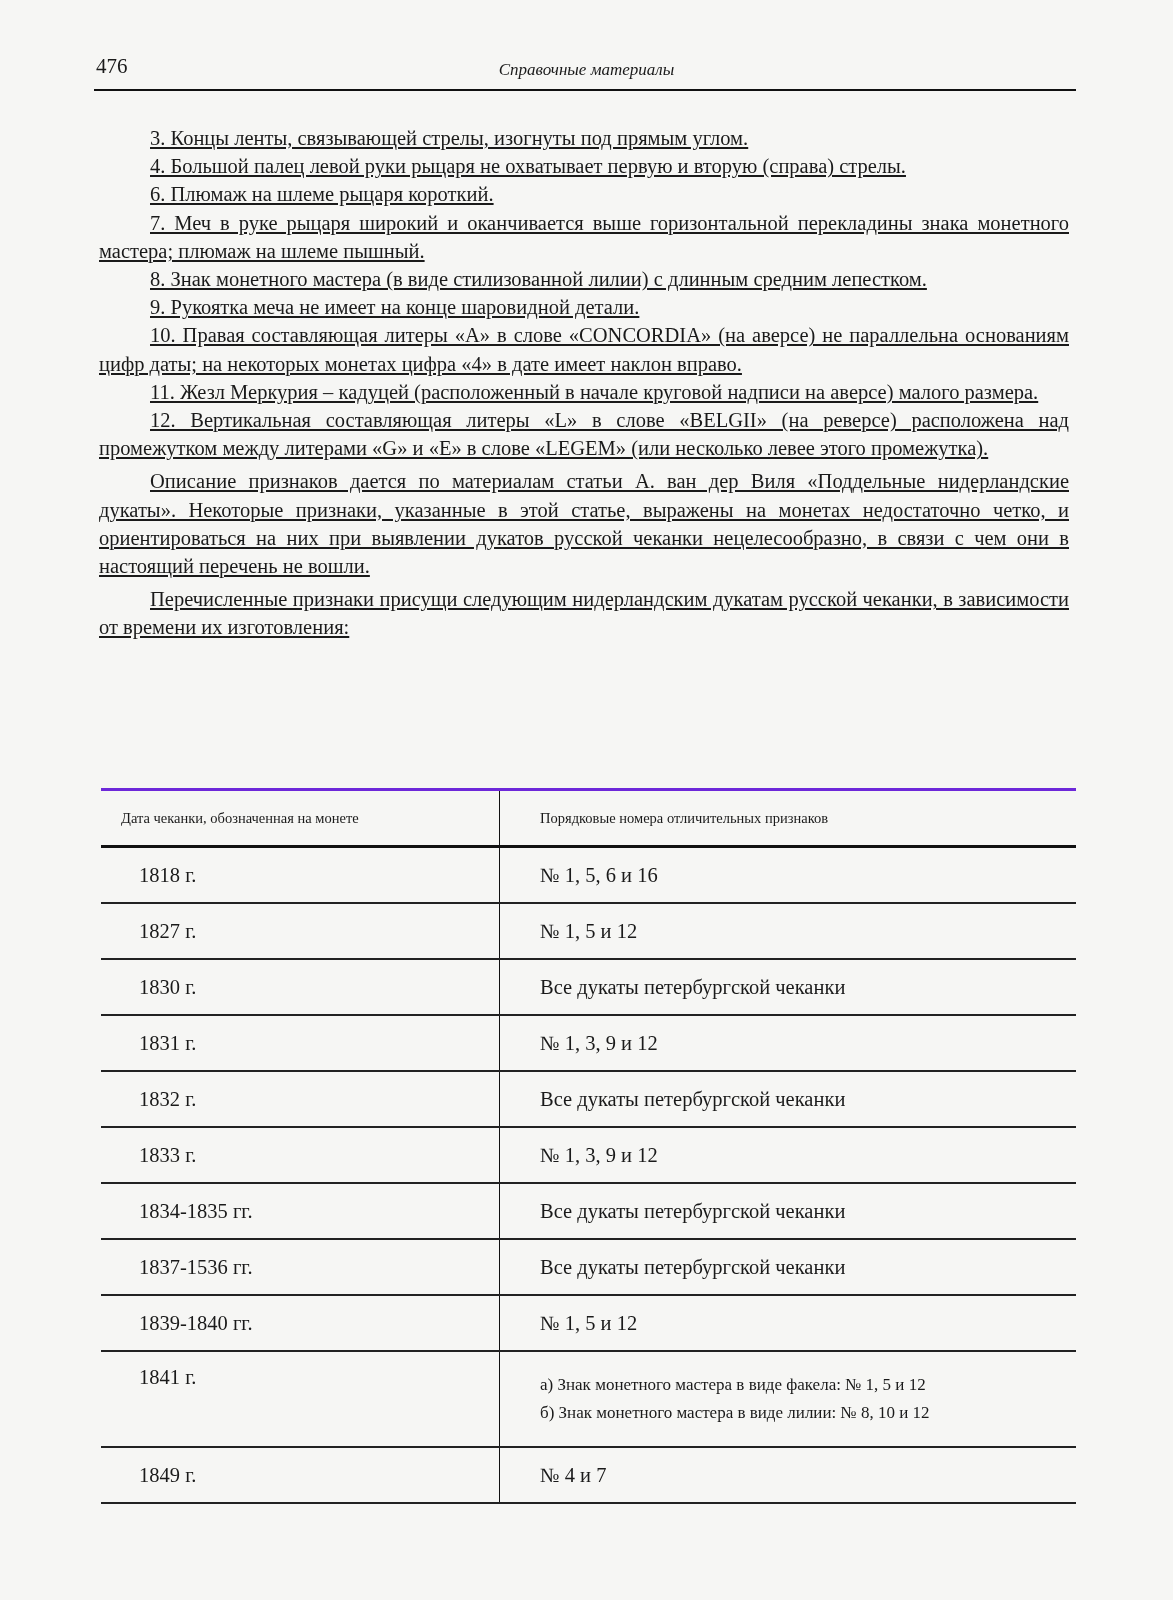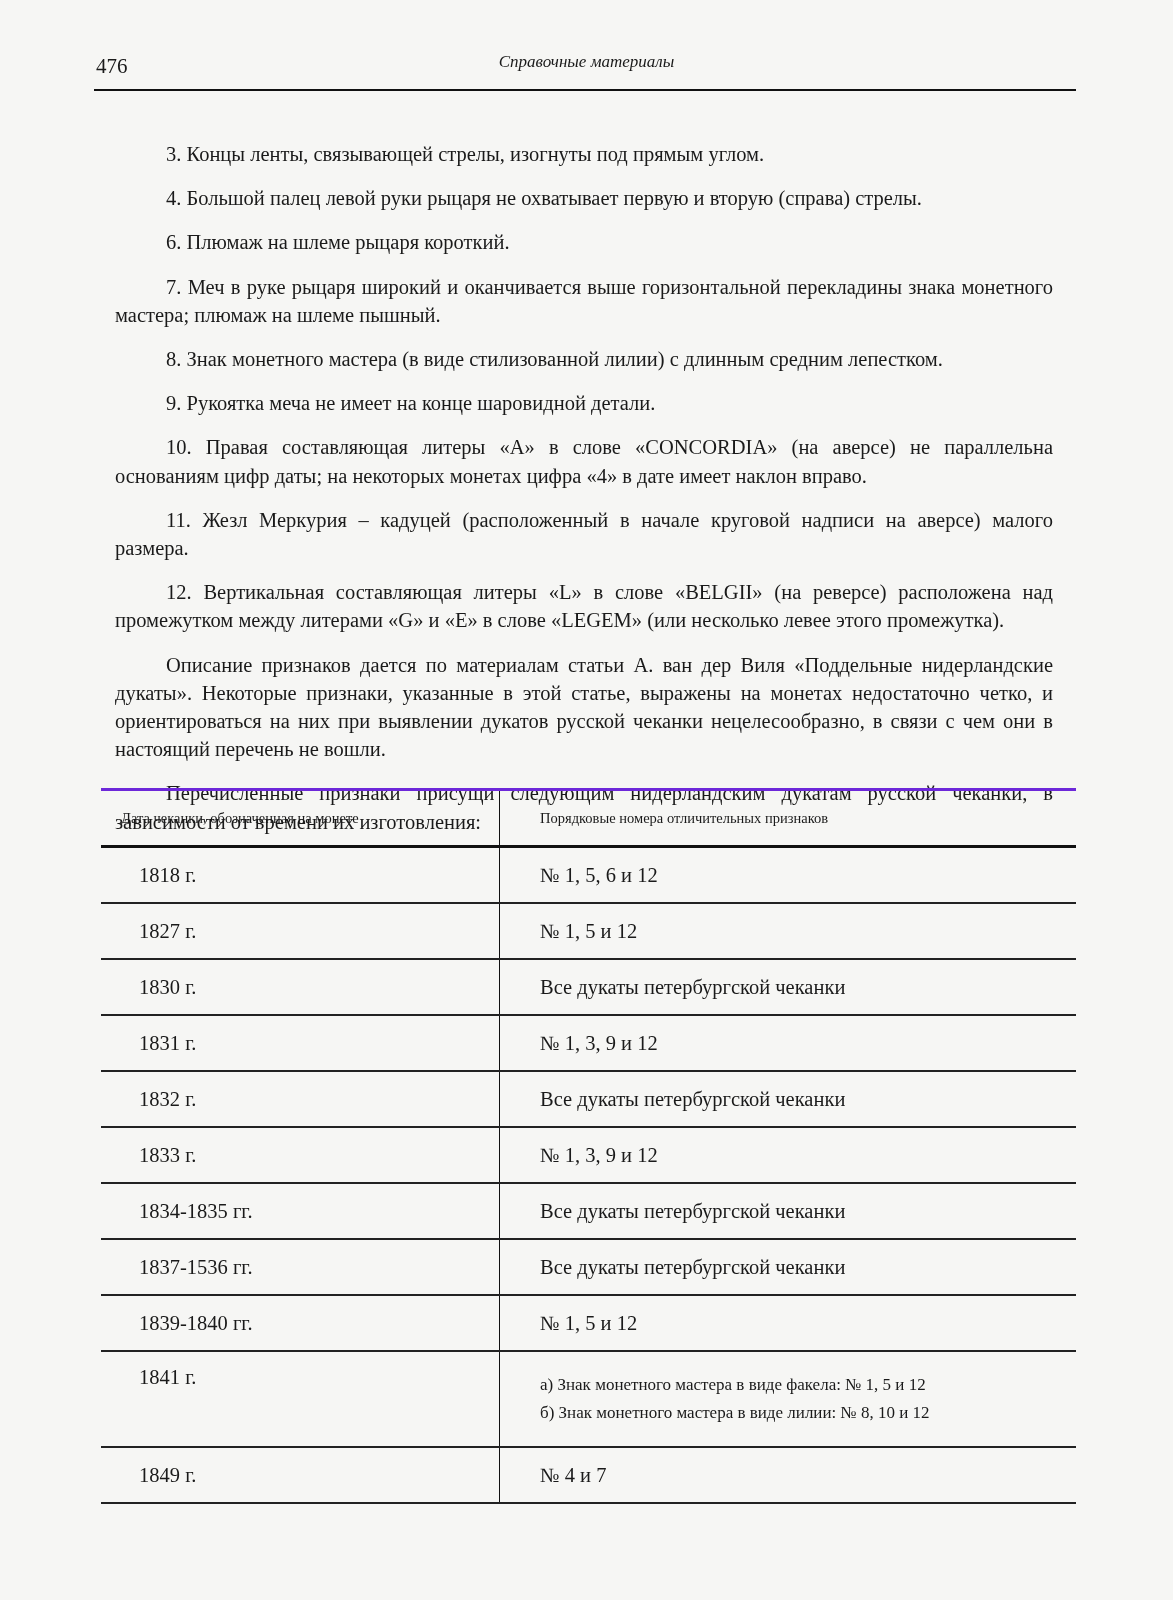--- a/index.html
+++ b/index.html
@@ -9,33 +9,33 @@
     position: relative;
     overflow: hidden;
     font-family: "Liberation Serif", "DejaVu Serif", serif;
     color: #1a1a1a;
   }
   .page-number {
     position: absolute; left: 96px; top: 54px;
     font-size: 21px;
   }
   .running-head {
-    position: absolute; left: 0; width: 1173px; top: 52px;
+    position: absolute; left: 0; width: 1173px; top: 60px;
     text-align: center; font-style: italic; font-size: 17px;
   }
   .head-rule {
     position: absolute; left: 94px; top: 89px; width: 982px; height: 0;
     border-top: 2px solid #111;
   }
   .body-text {
     position: absolute; left: 99px; top: 124px; width: 970px;
     font-size: 20.5px; line-height: 28.2px;
     text-align: justify;
   }
-  .body-text p { margin: 16px; text-indent: 51px; }
+  .body-text p { margin: 0; text-indent: 51px; text-decoration: underline; }
   .body-text p.gap { margin-top: 5px; }
   table.features {
     position: absolute; left: 101px; top: 788px; width: 975px;
     border-collapse: collapse;
     font-size: 20.5px;
   }
   table.features th {
     font-weight: normal; font-size: 14.5px;
     height: 54px; vertical-align: middle;
     border-top: 3px solid #6d28d9;
@@ -78,21 +78,21 @@
 <table class="features">
   <thead>
     <tr>
       <th class="c1">Дата чеканки, обозначенная на монете</th>
       <th class="c2">Порядковые номера отличительных признаков</th>
     </tr>
   </thead>
   <tbody>
     <tr>
       <td class="c1">1818 г.</td>
-      <td class="c2">№ 1, 5, 6 и 12</td>
+      <td class="c2">№ 1, 5, 6 и 16</td>
     </tr>
     <tr>
       <td class="c1">1827 г.</td>
       <td class="c2">№ 1, 5 и 12</td>
     </tr>
     <tr>
       <td class="c1">1830 г.</td>
       <td class="c2">Все дукаты петербургской чеканки</td>
     </tr>
     <tr>

